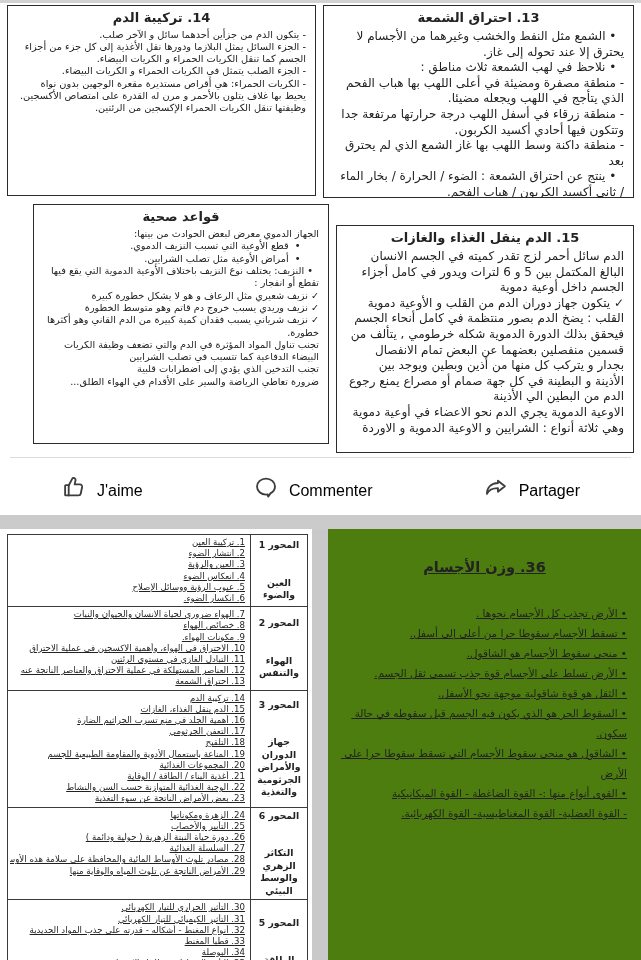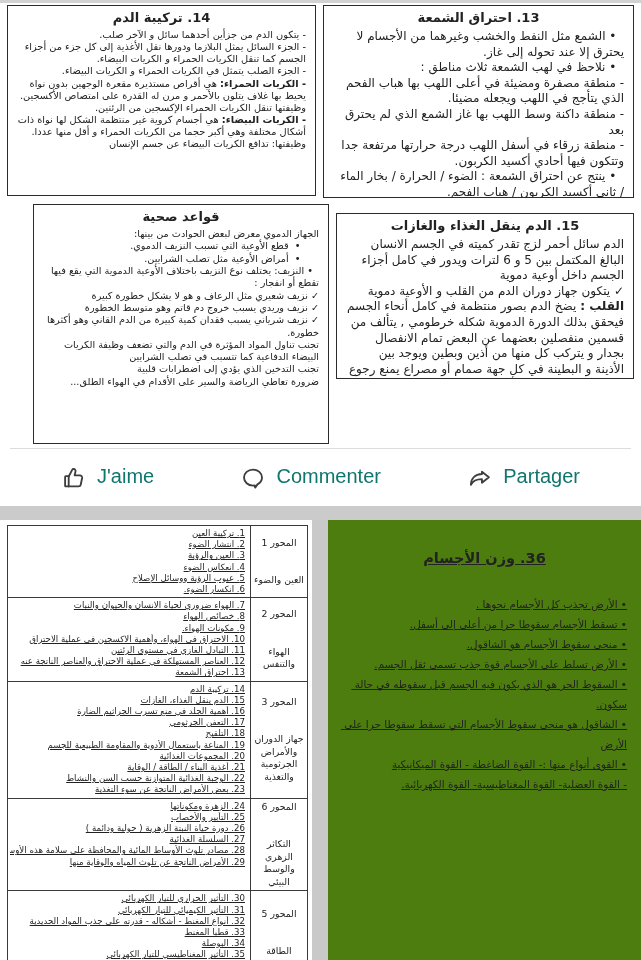--- a/index.html
+++ b/index.html
@@ -9,57 +9,57 @@
   }
   .top-strip{height:3px;background:#d2d2d2;}
   .photo-top{padding:2px 7px 0 7px;background:#fff;}
   .prow{display:flex;gap:7px;direction:rtl;align-items:flex-start;}
   .panel{
     background:#fff;border:1px solid #2b2b2b;box-sizing:border-box;
     padding:3px 9px 4px 9px;direction:rtl;overflow:hidden;
   }
   .p13{width:311px;height:193px;}
   .p14{width:309px;height:191px;}
-  .p15{width:311px;height:166px;margin-top:15px;}
+  .p15{width:311px;height:228px;margin-top:27px;}
   .phealth{width:309px;height:240px;margin-top:6px;margin-left:26px;}
   .panel-title{
     text-align:center;font-weight:bold;font-size:13px;margin:1px 0 4px 0;
   }
   .line{font-size:12px;line-height:1.3;text-align:right;white-space:pre-wrap;}
   .p14 .line{font-size:9.8px;line-height:1.24;}
   .phealth .line{font-size:9.7px;line-height:1.27;}
-  .line b{font-weight:bold;}
+  .line b{font-weight:normal;}
 
   .post-divider{border-top:1px solid #dcdcdc;margin:4px 10px 0 10px;}
   .fb-bar{
     height:57px;display:flex;align-items:center;justify-content:space-between;
     padding:0 55px;background:#fff;
     font-family:"Liberation Sans","DejaVu Sans",sans-serif;
   }
   .fb-btn{
-    display:flex;align-items:flex-start;gap:10px;color:#0f766e;
-    font-size:20px;font-weight:500;cursor:pointer;background:none;border:none;
+    display:flex;align-items:flex-end;gap:10px;color:#000000;
+    font-size:16px;font-weight:500;cursor:pointer;background:none;border:none;
     font-family:inherit;
   }
   .fb-btn svg{display:block;}
 
   .gray-band{height:14px;background:#cbcbcb;}
 
   .bottom{display:flex;height:441px;}
   .bottom-left{width:312px;background:#fff;box-sizing:border-box;padding:5px 4px 0 7px;}
   .gutter{width:16px;background:#c9c9c9;}
   .bottom-right{flex:1;background:#4d7c0f;box-sizing:border-box;padding:30px 14px 0 14px;direction:rtl;text-decoration:underline;}
 
   .axes-table{border:1px solid #3a3a3a;direction:rtl;}
   .tgroup{display:flex;border-top:1px solid #3a3a3a;}
   .tgroup:first-child{border-top:none;}
   .g-axis{
     width:57px;border-left:1px solid #3a3a3a;box-sizing:border-box;
     display:flex;flex-direction:column;justify-content:center;align-items:center;
-    text-align:center;font-weight:normal;font-size:9.3px;line-height:1.35;padding:2px 2px;gap:25px;
+    text-align:center;font-weight:bold;font-size:9.3px;line-height:1.35;padding:2px 2px;gap:25px;
   }
   .g-items{flex:1;padding:2px 5px 2px 2px;min-width:0;}
   .g-item{
     font-size:8.6px;line-height:11.2px;text-align:right;
     white-space:nowrap;overflow:hidden;direction:rtl;text-decoration:underline;
   }
   .weight-title{text-align:center;font-weight:bold;font-size:14.5px;margin:0 0 28px 0;}
   .w-line{font-size:10.4px;line-height:20px;text-align:right;white-space:pre-wrap;}
 </style>
 </head>
@@ -69,34 +69,33 @@
 
 <div class="photo-top">
   <div class="prow">
     <div class="panel p13">
       <div class="panel-title">13. احتراق الشمعة</div>
       <div>
 
       <div class="line"><b></b><span>  • الشمع مثل النفط والخشب وغيرهما من الأجسام لا يحترق إلا عند تحوله إلى غاز.</span></div>
           <div class="line"><b></b><span>  • نلاحظ في لهب الشمعة ثلاث مناطق :</span></div>
           <div class="line"><b></b><span>- منطقة مصفرة ومضيئة في أعلى اللهب بها هباب الفحم الذي يتأجج في اللهب ويجعله مضيئا.</span></div>
+          <div class="line"><b></b><span>- منطقة زرقاء في أسفل اللهب درجة حرارتها مرتفعة جدا وتتكون فيها أحادي أكسيد الكربون.</span></div>
           <div class="line"><b></b><span>- منطقة داكنة وسط اللهب بها غاز الشمع الذي لم يحترق بعد</span></div>
-          <div class="line"><b></b><span>- منطقة زرقاء في أسفل اللهب درجة حرارتها مرتفعة جدا وتتكون فيها أحادي أكسيد الكربون.</span></div>
           <div class="line"><b></b><span>  • ينتج عن احتراق الشمعة : الضوء / الحرارة / بخار الماء / ثاني أكسيد الكربون / هباب الفحم.</span></div>
         </div>
     </div>
     <div class="panel p14">
       <div class="panel-title">14. تركيبة الدم</div>
       <div>
 
       <div class="line"><b></b><span>- يتكون الدم من جزأين أحدهما سائل و الآخر صلب.</span></div>
           <div class="line"><b></b><span>- الجزء السائل يمثل البلازما ودورها نقل الأغذية إلى كل جزء من أجزاء الجسم كما تنقل الكريات الحمراء و الكريات البيضاء.</span></div>
           <div class="line"><b></b><span>- الجزء الصلب يتمثل في الكريات الحمراء و الكريات البيضاء.</span></div>
           <div class="line"><b>- الكريات الحمراء:</b><span> هي أقراص مستديرة مقعرة الوجهين بدون نواة يحيط بها غلاف يتلون بالأحمر و مرن له القدرة على امتصاص الأكسجين. وظيفتها تنقل الكريات الحمراء الإكسجين من الرئتين.</span></div>
-          <div class="line"><b>- الكريات البيضاء:</b><span> هي أجسام كروية غير منتظمة الشكل لها نواة ذات أشكال مختلفة وهي أكبر حجما من الكريات الحمراء و أقل منها عددا. وظيفتها: تدافع الكريات البيضاء عن جسم الإنسان</span></div>
         </div>
     </div>
   </div>
   <div class="prow">
     <div class="panel p15">
       <div class="panel-title">15. الدم ينقل الغذاء والغازات</div>
       <div>
 
       <div class="line"><b></b><span>الدم سائل أحمر لزج تقدر كميته في الجسم الانسان البالغ المكتمل بين 5 و 6 لترات ويدور في كامل أجزاء الجسم داخل أوعية دموية</span></div>
           <div class="line"><b></b><span>✓ يتكون جهاز دوران الدم من القلب و الأوعية دموية</span></div>
@@ -251,19 +250,20 @@
   <div class="gutter"></div>
 
   <div class="bottom-right">
     <div class="weight-title">36. وزن الأجسام</div>
     <div>
 
     <div class="w-line">• الأرض تجذب كل الأجسام نحوها .</div>
         <div class="w-line">• تسقط الأجسام سقوطا حرا من أعلى إلى أسفل.</div>
         <div class="w-line">• منحى سقوط الأجسام هو الشاقول.</div>
         <div class="w-line">• الأرض تسلط على الأجسام قوة جذب تسمى ثقل الجسم.</div>
+        <div class="w-line">• الثقل هو قوة شاقولية موجهة نحو الأسفل.</div>
         <div class="w-line">• السقوط الحر هو الذي يكون فيه الجسم قبل سقوطه في حالة سكون.</div>
         <div class="w-line">• الشاقول هو منحى سقوط الأجسام التي تسقط سقوطا حرا على الأرض</div>
         <div class="w-line">• القوى أنواع منها :- القوة الضاغطة - القوة الميكانيكية</div>
         <div class="w-line">- القوة العضلية- القوة المغناطيسية- القوة الكهربائية.</div>
       </div>
   </div>
 </div>
 
 </body></html>

